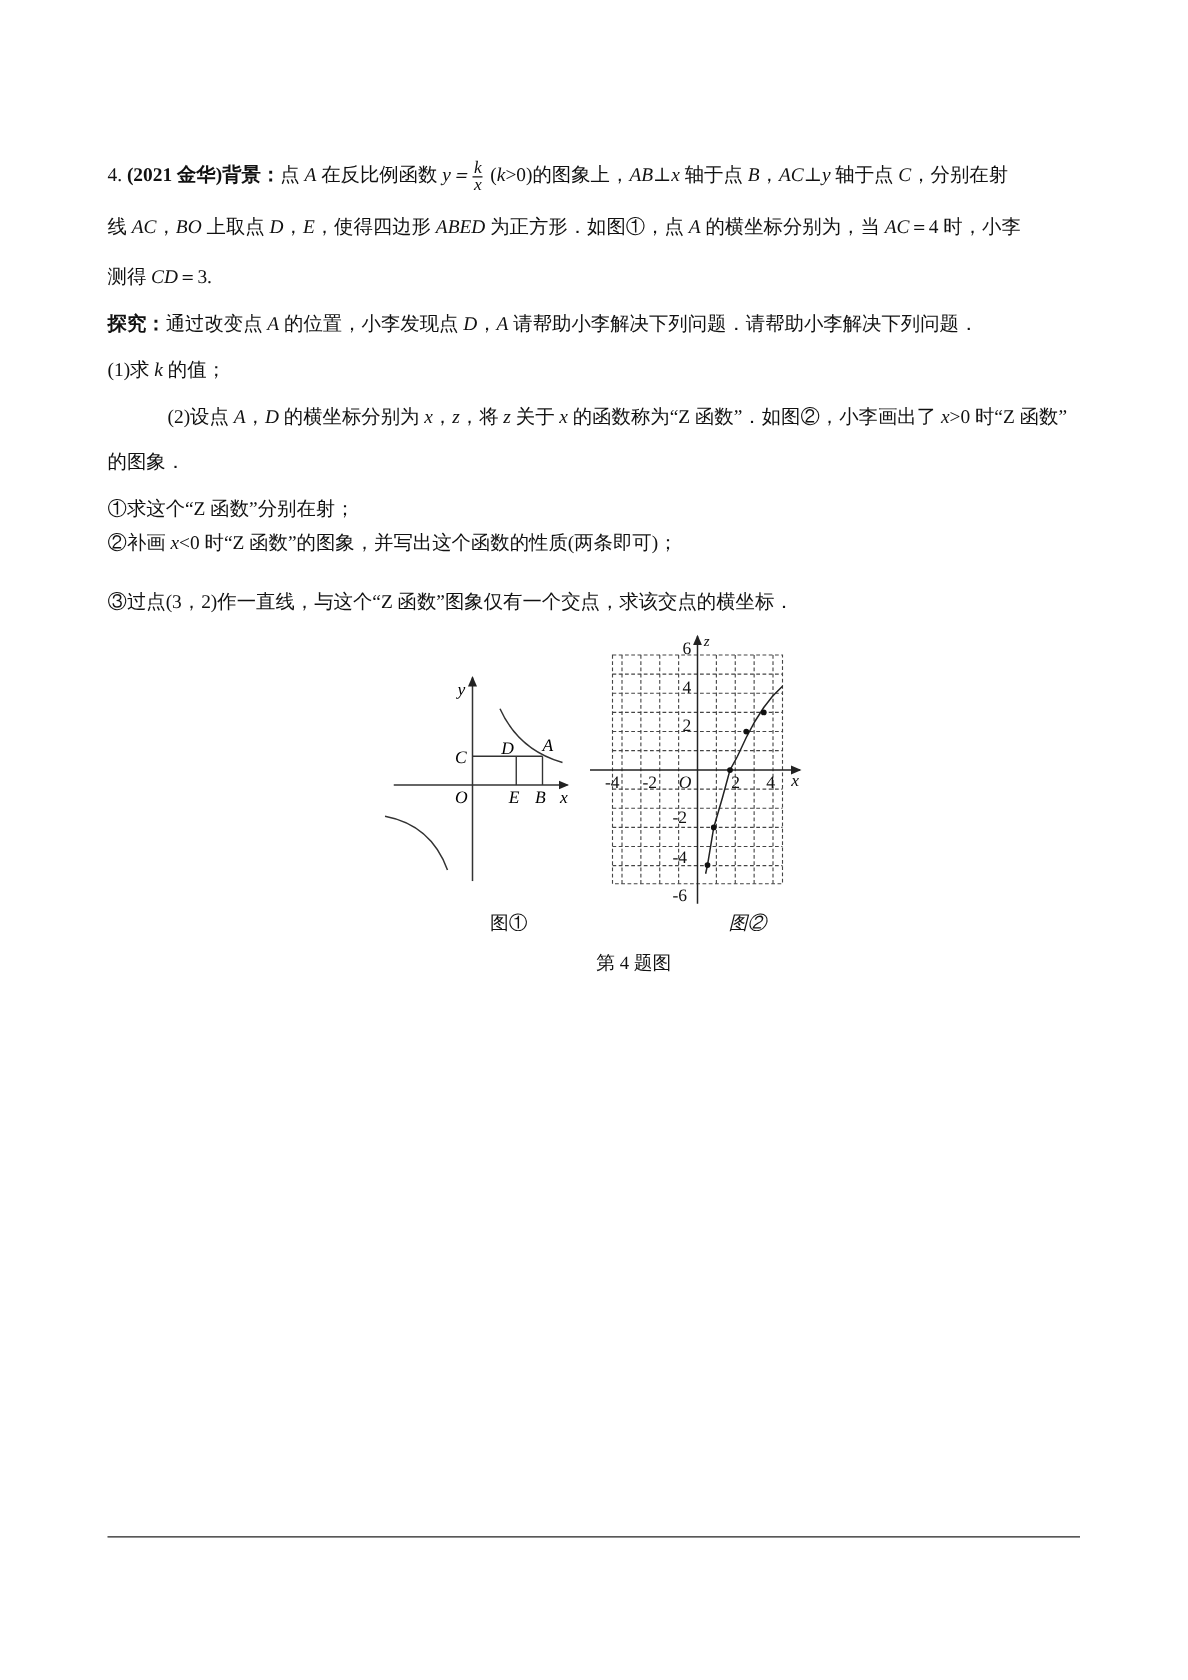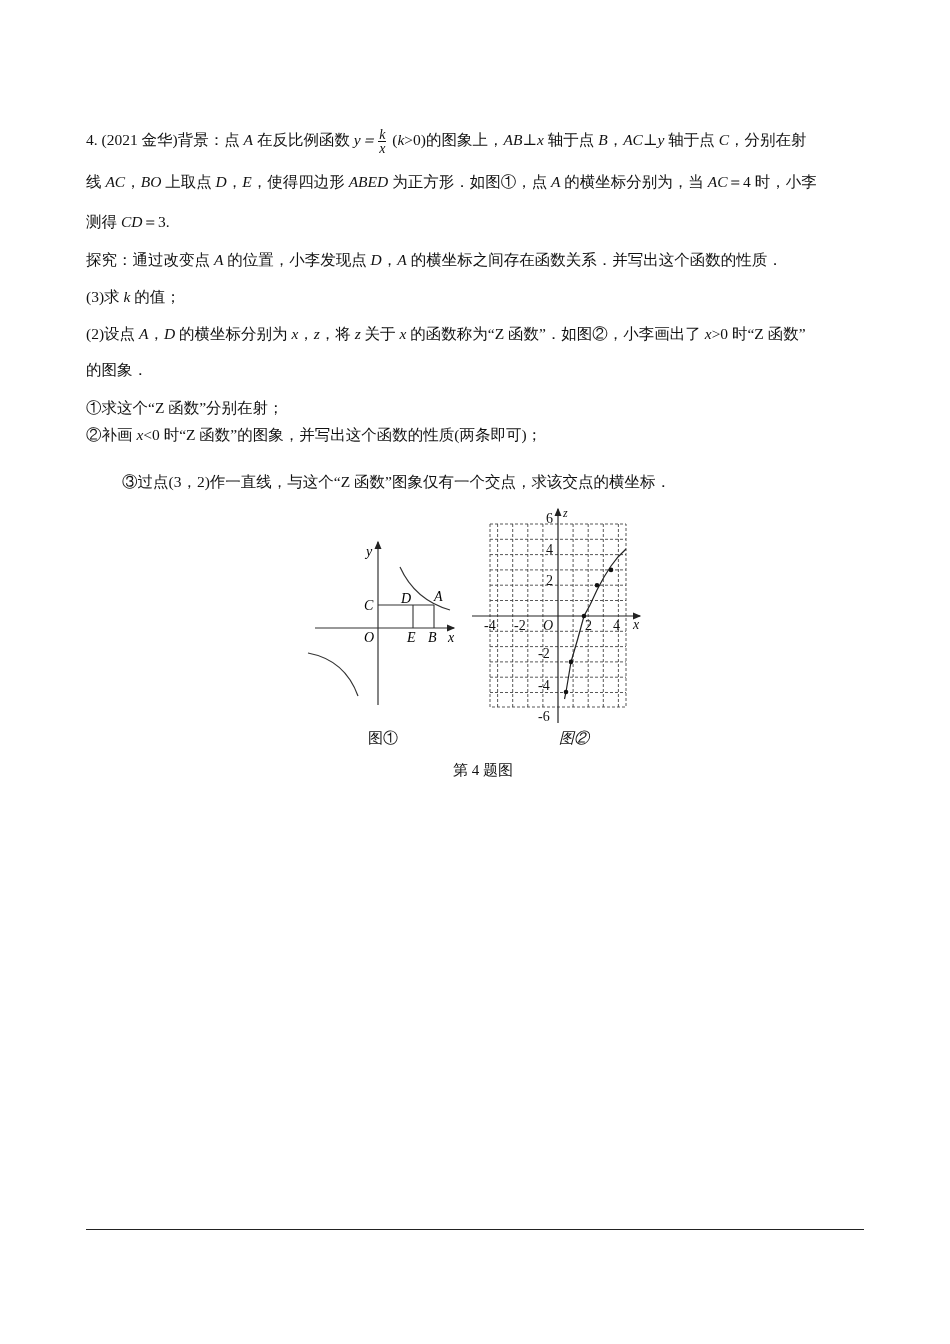--- a/index.html
+++ b/index.html
@@ -1,25 +1,25 @@
 <!DOCTYPE html>
 <html><head>
 <meta charset="utf-8">
 <style>
   html, body { margin:0; padding:0; background:#ffffff; }
   body { width:950px; height:1344px; position:relative; overflow:hidden;
          font-family:"Liberation Serif","DejaVu Serif",serif; color:#111; }
   .line { position:absolute; left:86px; font-size:15.5px; line-height:20px; white-space:nowrap; }
-  .b { font-weight:normal; }
+  .b { font-weight:bold; }
   .i { font-style:italic; }
   .frac { display:inline-block; vertical-align:middle; text-align:center; font-style:italic; line-height:13px; font-size:14px; margin:0 2px; }
   .frac .num { display:block; border-bottom:1px solid #111; padding:0 1px; }
   .frac .den { display:block; }
   .fig { position:absolute; }
-  .caption { position:absolute; font-size:15px; }
+  .caption { position:absolute; font-size:15px;margin-left:24px; }
   .footer-rule { position:absolute; left:86px; width:778px; top:1229px; height:0; border-top:1.5px solid #222; }
   svg text { font-family:"Liberation Serif","DejaVu Serif",serif; }
 </style>
 </head>
 <body>
 
 <div class="line" style="top:128px;">
   <span>4.</span>
   <span class="b">(2021 金华)</span><span class="b">背景：</span><span>点</span>
   <span class="i">A</span>
@@ -40,47 +40,47 @@
 </div>
 
 <div class="line" style="top:212px;text-align:center;">
   <span>测得</span>
   <span class="i">CD</span><span>＝3.</span>
 </div>
 
 <div class="line" style="top:250px;">
   <span class="b">探究：</span><span>通过改变点</span>
   <span class="i">A</span><span> 的位置，小李发现点</span>
-  <span class="i">D</span><span>，</span><span class="i">A</span><span> 的横坐标之间存在函数关系．并写出这个函数的性质．</span>
+  <span class="i">D</span><span>，</span><span class="i">A</span><span> 请帮助小李解决下列问题．请帮助小李解决下列问题．</span>
 </div>
 
 <div class="line" style="top:287px;">
-  <span>(3)求</span>
+  <span>(1)求</span>
   <span class="i">k</span><span> 的值；</span>
 </div>
 
-<div class="line" style="top:324px;">
+<div class="line" style="top:324px;margin-left:48px;">
   <span>(2)设点</span>
   <span class="i">A</span><span>，</span><span class="i">D</span><span> 的横坐标分别为</span>
   <span class="i">x</span><span>，</span><span class="i">z</span><span>，将</span>
   <span class="i">z</span><span> 关于</span>
   <span class="i">x</span><span> 的函数称为“Z 函数”．如图②，小李画出了</span>
   <span class="i">x</span><span>&gt;0 时“Z 函数”</span>
 </div>
 <div class="line" style="top:360px;">
   <span>的图象．</span>
 </div>
 <div class="line" style="top:398px;">
   <span>①求这个“Z 函数”分别在射；</span>
 </div>
 <div class="line" style="top:425px;">
   <span>②补画</span>
   <span class="i">x</span><span>&lt;0 时“Z 函数”的图象，并写出这个函数的性质(两条即可)；</span>
 </div>
-<div class="line" style="top:472px;margin-left:36px;">
+<div class="line" style="top:472px;">
   <span>③过点(3，2)作一直线，与这个“Z 函数”图象仅有一个交点，求该交点的横坐标．</span>
 </div>
 
 <svg class="fig" style="left:300px; top:530px;" width="170" height="175" viewBox="0 0 170 175">
   <defs>
     <marker id="arr1" markerWidth="8" markerHeight="8" refX="6" refY="4" orient="auto">
       <path d="M0,1 L7,4 L0,7 Z" fill="#222"></path>
     </marker>
   </defs>
 

